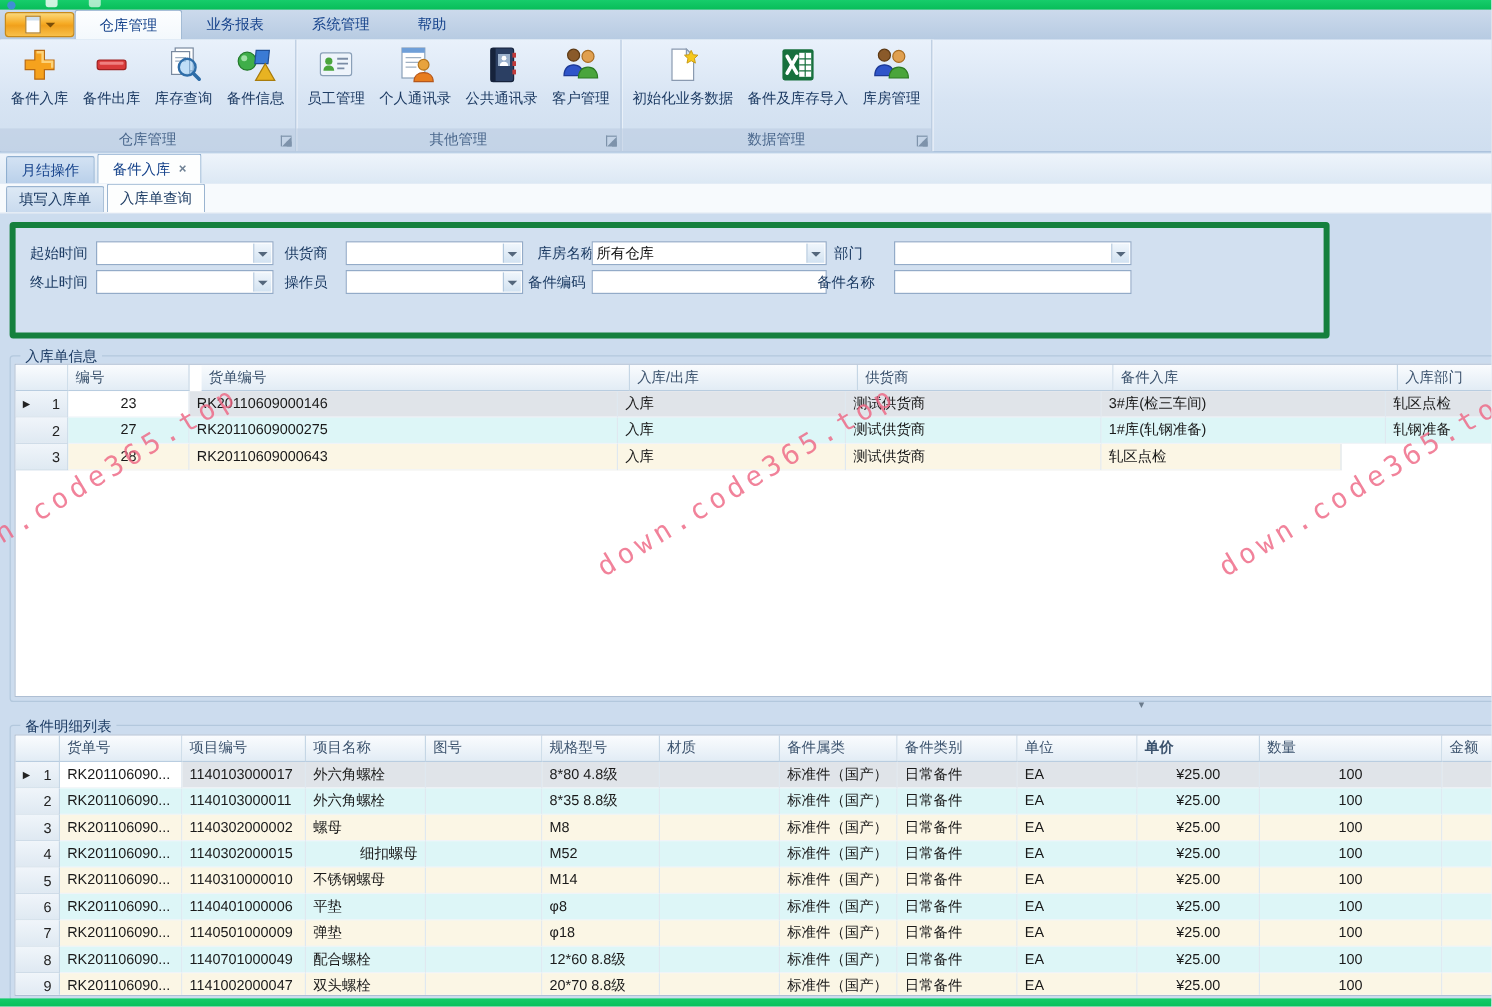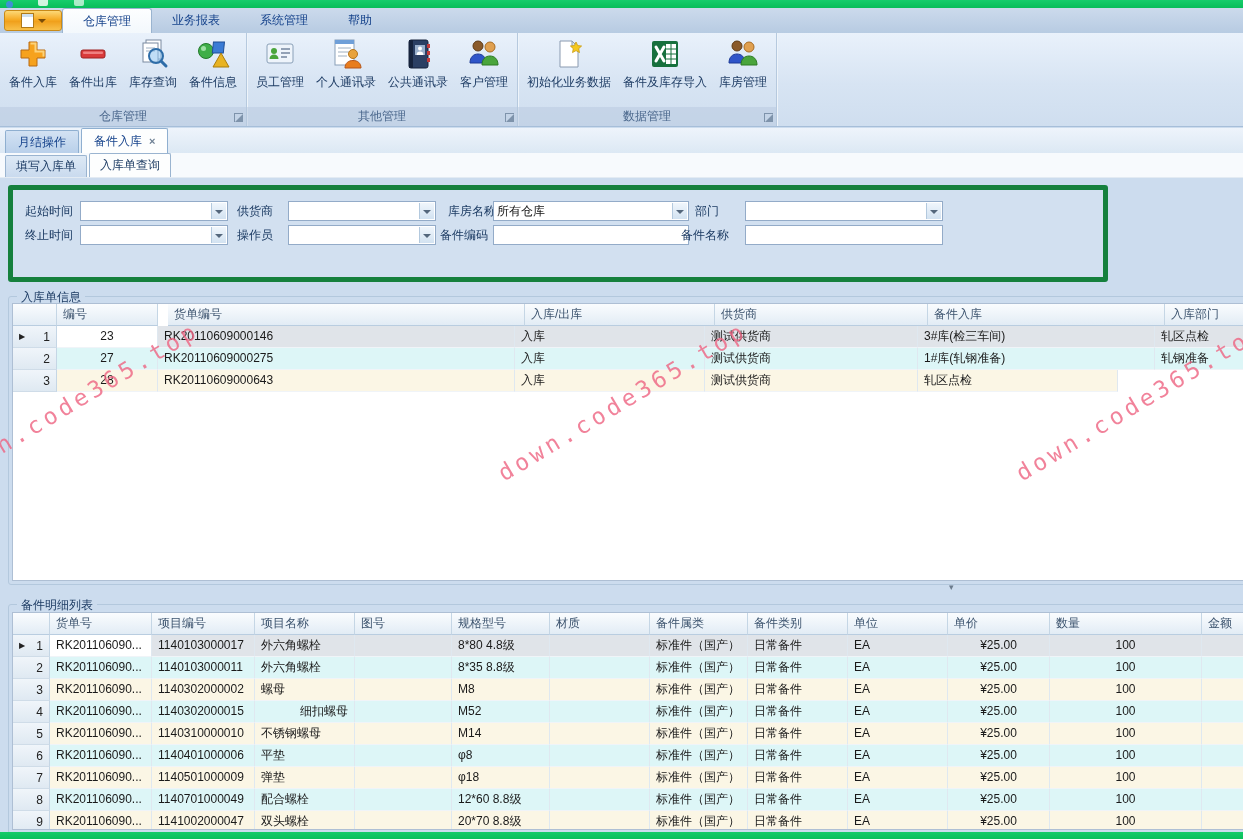--- a/index.html
+++ b/index.html
@@ -348,21 +348,21 @@
             <div class="g-hcell" style="width: 37px;"></div>
             <div class="g-hcell" style="width: 102px;">货单号</div>
             <div class="g-hcell" style="width: 103px;">项目编号</div>
             <div class="g-hcell" style="width: 100px;">项目名称</div>
             <div class="g-hcell" style="width: 97px;">图号</div>
             <div class="g-hcell" style="width: 98px;">规格型号</div>
             <div class="g-hcell" style="width: 100px;">材质</div>
             <div class="g-hcell" style="width: 98px;">备件属类</div>
             <div class="g-hcell" style="width: 100px;">备件类别</div>
             <div class="g-hcell" style="width: 100px;">单位</div>
-            <div class="g-hcell" style="width: 102px;">单价</div>
+            <div class="g-hcell" style="width: 102px; font-weight: bold;">单价</div>
             <div class="g-hcell" style="width: 152px;">数量</div>
             <div class="g-hcell" style="width: 120px;">金额</div>
           </div>
           <div class="g-row row-sel">
             <div class="g-ind" style="width: 37px;">
               <span class="arr">▶</span>
               <span class="num">1</span>
             </div>
             <div class="g-cell fc" style="width: 102px;">RK201106090...</div>
             <div class="g-cell" style="width: 103px;">1140103000017</div>

